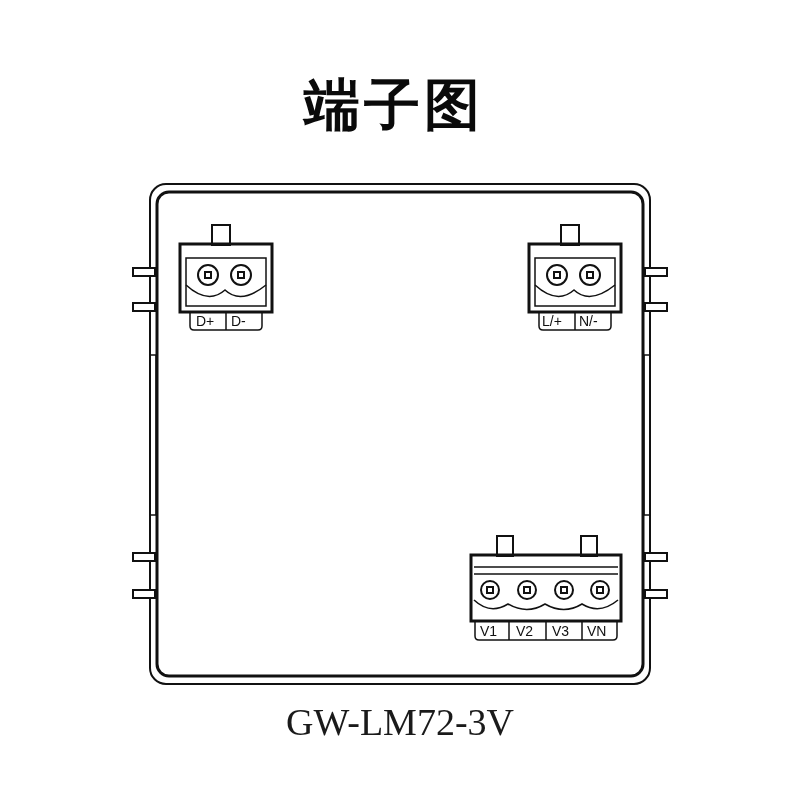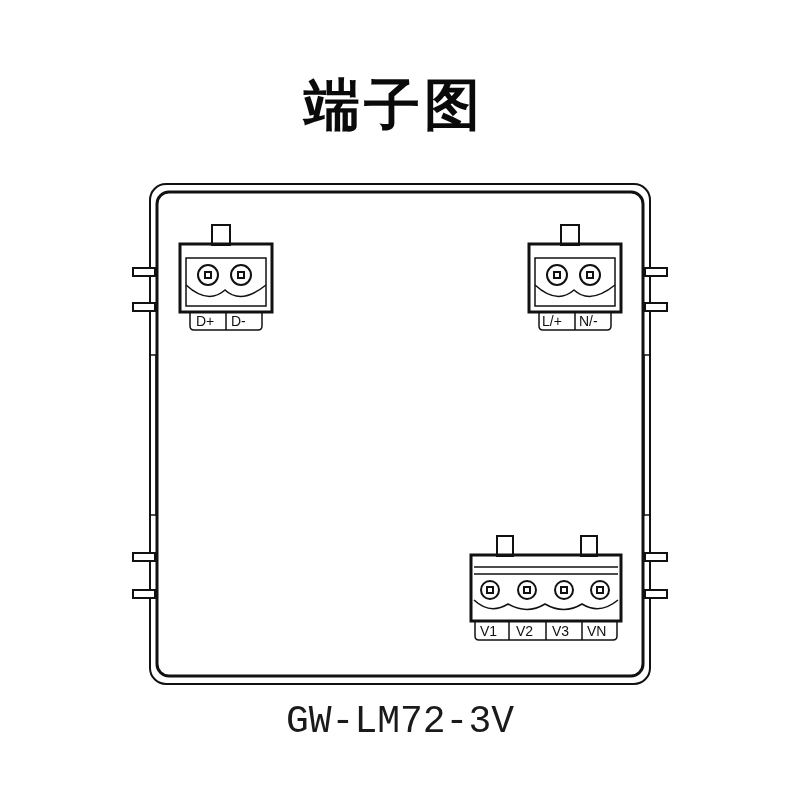--- a/index.html
+++ b/index.html
@@ -1,18 +1,18 @@
 <!DOCTYPE html>
 <html><head>
 <meta charset="utf-8">
 <style>
   html, body { margin: 0; padding: 0; background: #ffffff; }
   body { width: 800px; height: 800px; position: relative; overflow: hidden; font-family: "Liberation Sans", sans-serif; }
   .title { position: absolute; left: 0; top: 68px; width: 788px; text-align: center; font-family: "DejaVu Sans", sans-serif; font-weight: bold; font-size: 56px; color: #0a0a0a; letter-spacing: 4px; }
-  .model { position: absolute; left: 0; top: 700px; width: 800px; text-align: center; font-family: Liberation Mono, monospace; font-size: 38px; color: #1a1a1a; }
+  .model { position: absolute; left: 0; top: 700px; width: 800px; text-align: center; font-family: Liberation Serif, serif; font-size: 38px; color: #1a1a1a; }
   svg.diagram { position: absolute; left: 0; top: 0; }
   .lbl { font-family: "Liberation Sans", sans-serif; font-size: 14px; fill: #111; }
 </style>
 </head>
 <body>
 
 <div class="title">端子图</div>
 
 <svg class="diagram" width="800" height="800" viewBox="0 0 800 800">
   <g fill="none" stroke="#111" stroke-width="2">

